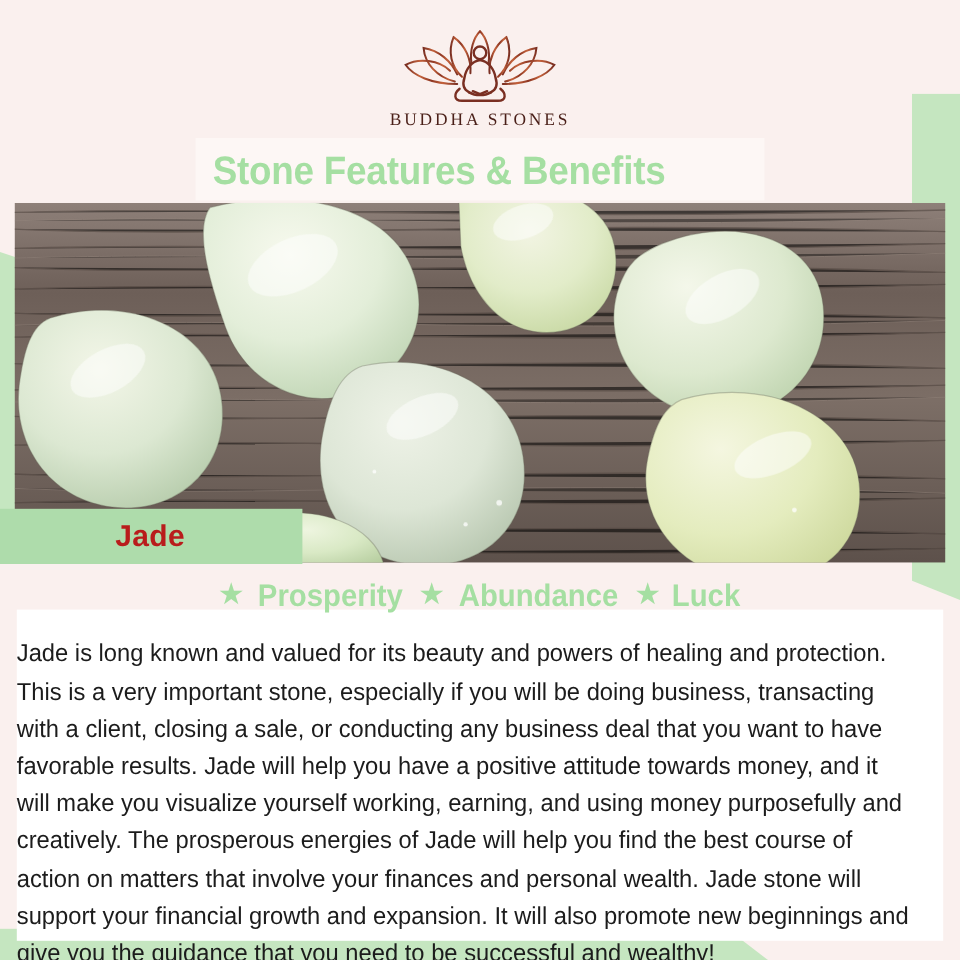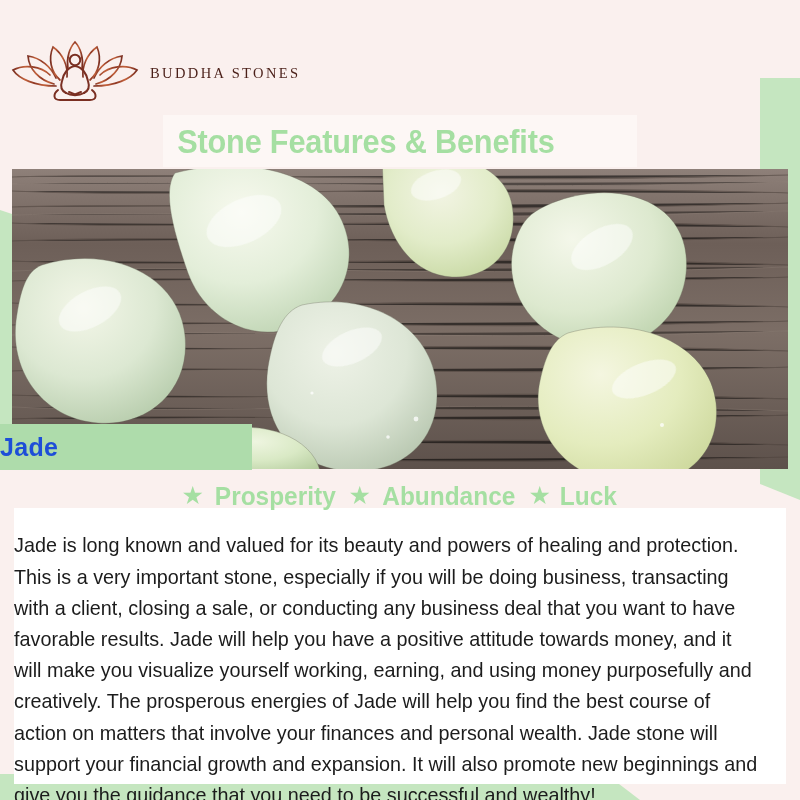--- a/index.html
+++ b/index.html
@@ -31,21 +31,21 @@
     left:0;bottom:0;width:640px;height:26px;
     clip-path:polygon(0 0,calc(100% - 34px) 0,100% 100%,0 100%);
   }
   .deco-bottom-strip{
     left:0;bottom:0;width:40px;height:26px;
   }
 
   
   .header{
     position:absolute;left:0;top:0;width:800px;height:120px;
-    display:flex;flex-direction:row;
+    display:flex;flex-direction:column;
     align-items:center;justify-content:flex-start;
     padding-top:22px;box-sizing:border-box;
   }
   .logo-mark{width:150px;height:66px;display:block;}
   .brand-name{
     margin-top:4px;
     font-family:"Liberation Serif","DejaVu Serif",serif;
     font-size:14.5px;letter-spacing:2.4px;
     color:#4a1f18;font-weight:400;
     text-align:center;
@@ -81,21 +81,22 @@
 
   
   .stone-band{
     position:absolute;left:0;top:424px;
     width:252px;height:46px;
     background:#aedcab;
     display:flex;align-items:center;
     z-index:5;
   }
   .stone-name{
-    color:#1d4ed8;
+    margin-left:96px;
+    color:#b91c1c;
     font-size:25px;
     font-weight:bold;
     letter-spacing:0.3px;
     line-height:1;
   }
 
   
   .keywords{
     position:absolute;left:0;top:479px;width:800px;height:34px;
     display:flex;align-items:center;justify-content:center;

